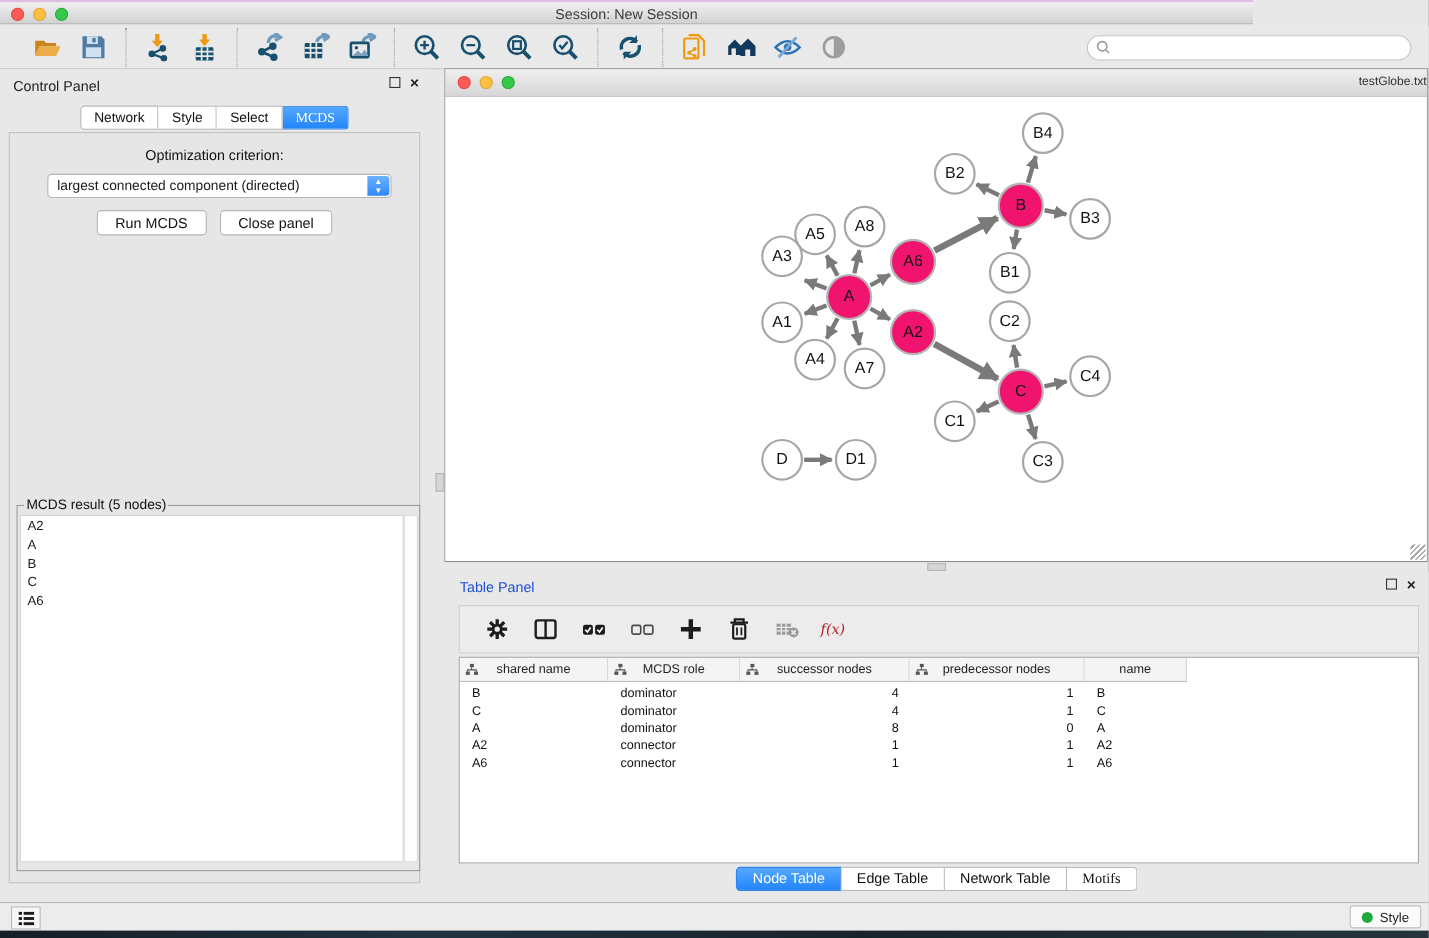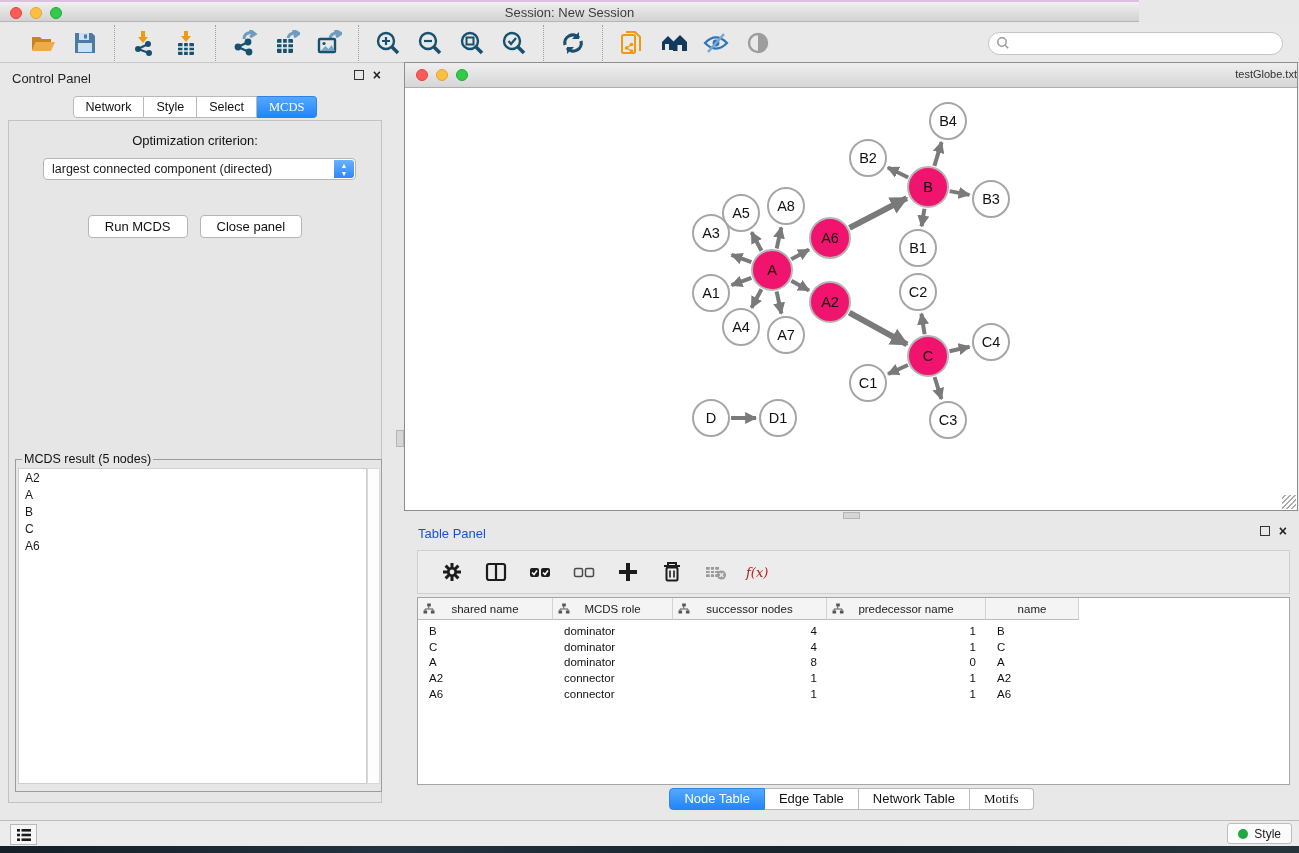--- a/index.html
+++ b/index.html
@@ -58,21 +58,21 @@
     padding-left:8px; cursor:pointer;
   }
   .cp-select .stepper {
     position:absolute; right:1px; top:1px; bottom:1px; width:20px; border-radius:0 3px 3px 0;
     background:linear-gradient(#6cb2fe,#2f87fb); color:#fff; font-size:7px; line-height:7px;
     display:flex; flex-direction:column; align-items:center; justify-content:center; gap:1px;
   }
   .cp-buttons { position:absolute; left:0; right:0; top:70px; display:flex; justify-content:center; gap:12px; }
   .mac-btn {
     background:#fff; border:1px solid #b5b5b5; border-radius:4px; padding:3px 16px;
-    font-size:13px; font-family:"Liberation Sans", sans-serif; color:#111; cursor:pointer;margin-top:24px;
+    font-size:13px; font-family:"Liberation Sans", sans-serif; color:#111; cursor:pointer;
   }
   .mcds-fieldset {
     position:absolute; left:6px; width:367px; top:331px; height:340px;
     border:1px solid #9c9c9c; background:#e6e6e6; padding:0;
   }
   .mcds-fieldset legend { font-size:12.5px; color:#111; margin-left:6px; padding:0 2px; }
   .mcds-list { position:absolute; left:2px; right:14px; top:2px; bottom:3px; background:#fff; border:1px solid #cfcfcf; overflow:hidden; }
   .mcds-item { font-size:12px; padding:1.5px 0 1.5px 6px; cursor:default; }
   .mcds-scroll { position:absolute; right:1px; top:2px; bottom:3px; width:13px; background:#fdfdfd; border:1px solid #d8d8d8; }
   
@@ -508,21 +508,21 @@
           </div>
           <div class="th-cell" style="left: 409px; width: 159px;">
             <svg class="hicon" viewBox="0 0 12 12">
               <g fill="#555">
                 <rect x="4.2" y="0.5" width="3.6" height="3"></rect>
                 <rect x="0.5" y="7.5" width="3.6" height="3"></rect>
                 <rect x="7.9" y="7.5" width="3.6" height="3"></rect>
                 <path d="M5.7 3.5 v2 M2 7.5 v-1.5 h8 v1.5" stroke="#555" fill="none" stroke-width="1"></path>
               </g>
             </svg>
-            <span>predecessor name</span>
+            <span>predecessor nodes</span>
           </div>
           <div class="th-cell" style="left: 568px; width: 93px;">
             <span>name</span>
           </div>
         </div>
         <div class="tb-row" style="top: 26px;">
           <div class="tb-cell" style="left: 0px; width: 135px; text-align: left; padding: 0px 0px 0px 11px;">B</div>
           <div class="tb-cell" style="left: 135px; width: 120px; text-align: left; padding: 0px 0px 0px 11px;">dominator</div>
           <div class="tb-cell" style="left: 255px; width: 154px; text-align: right; padding: 0px 10px 0px 0px;">4</div>
           <div class="tb-cell" style="left: 409px; width: 159px; text-align: right; padding: 0px 10px 0px 0px;">1</div>

